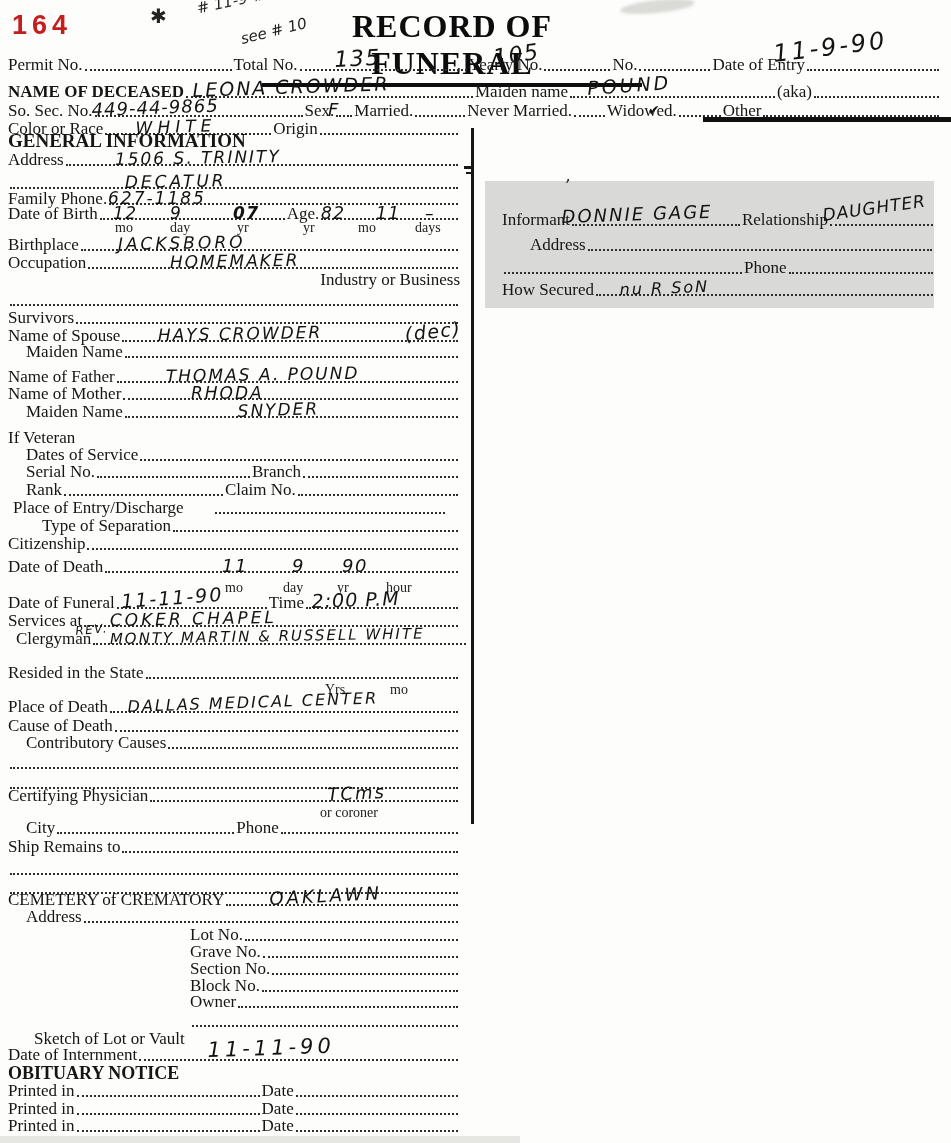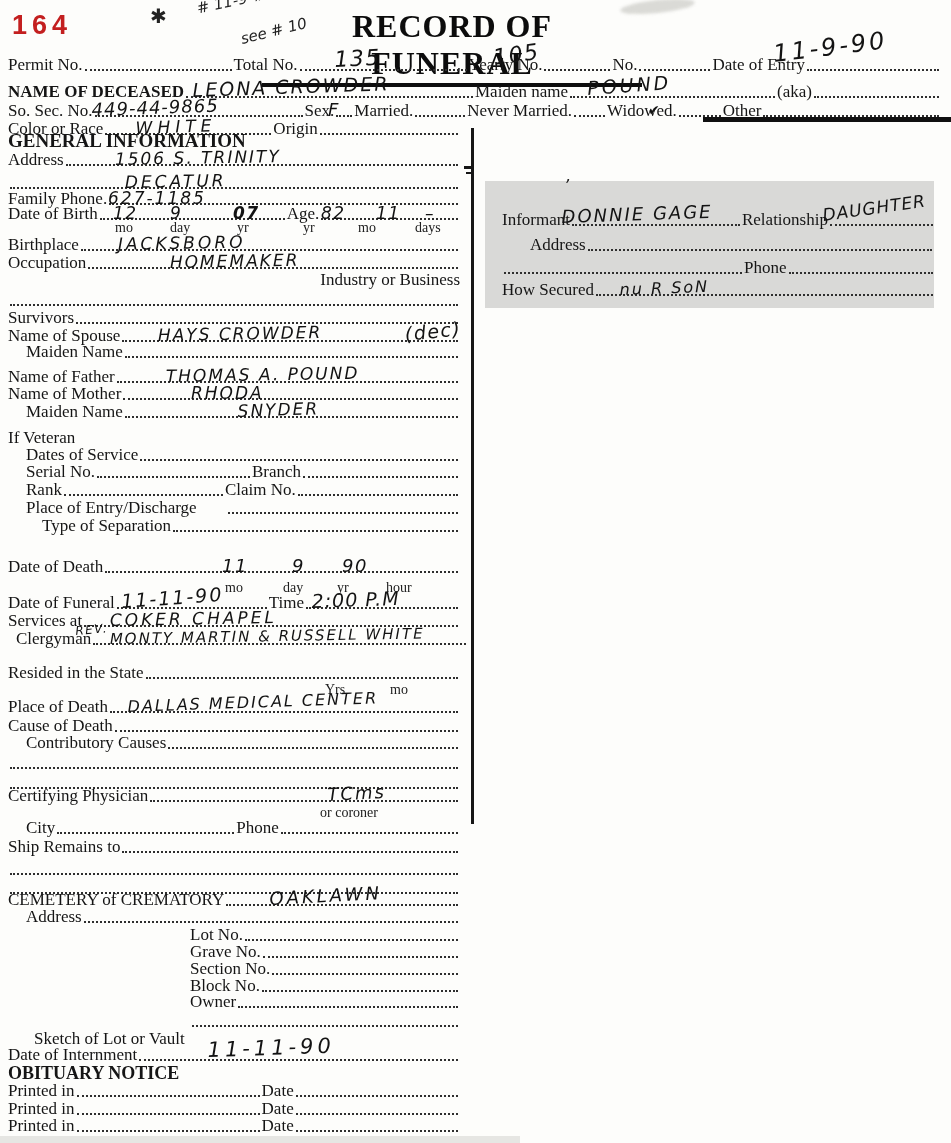--- a/index.html
+++ b/index.html
@@ -196,26 +196,30 @@
         <span class="dots" style="width: 153px;"></span>
         <span class="lbl">Branch</span>
         <span class="dots" style="flex: 1 1 10px;"></span>
       </div>
       <div class="line" style="left: 26px; top: 479px; width: 434px;">
         <span class="lbl">Rank</span>
         <span class="dots" style="width: 159px;"></span>
         <span class="lbl">Claim No.</span>
         <span class="dots" style="flex: 1 1 10px;"></span>
       </div>
-      <div class="line" style="left: 26px; top: 497px; width: 434px; gap: 29px;">
+      <div class="line" style="left: 13px; top: 497px; width: 434px; gap: 29px;">
         <span class="lbl">Place of Entry/Discharge</span>
         <span class="dots" style="flex: 1 1 10px;"></span>
       </div>
       <div class="line" style="left: 42px; top: 515px; width: 418px;">
         <span class="lbl">Type of Separation</span>
+        <span class="dots" style="flex: 1 1 10px;"></span>
+      </div>
+      <div class="line" style="left: 8px; top: 533px; width: 452px;">
+        <span class="lbl">Citizenship</span>
         <span class="dots" style="flex: 1 1 10px;"></span>
       </div>
       <div class="line" style="left: 8px; top: 556px; width: 452px;">
         <span class="lbl">Date of Death</span>
         <span class="dots" style="flex: 1 1 10px;"></span>
         <span class="hw" style="left: 214px; bottom: 0px; font-size: 18px;">11</span>
         <span class="hw" style="left: 284px; bottom: 0px; font-size: 18px;">9</span>
         <span class="hw" style="left: 334px; bottom: 0px; font-size: 18px;">90</span>
       </div>
       <div class="line" style="left: 8px; top: 578px; width: 452px; height: 16px;">

